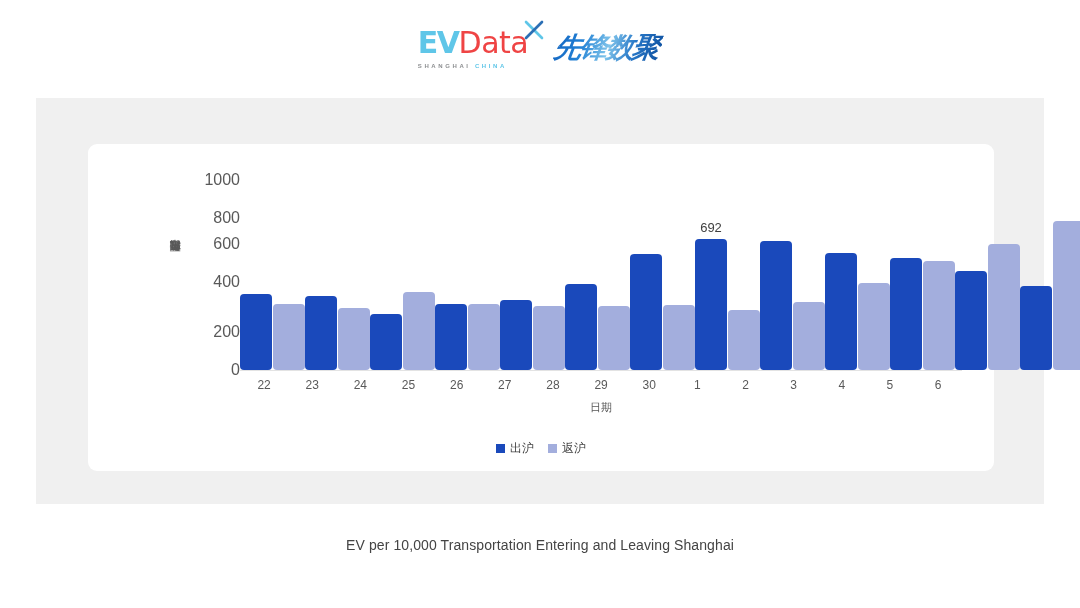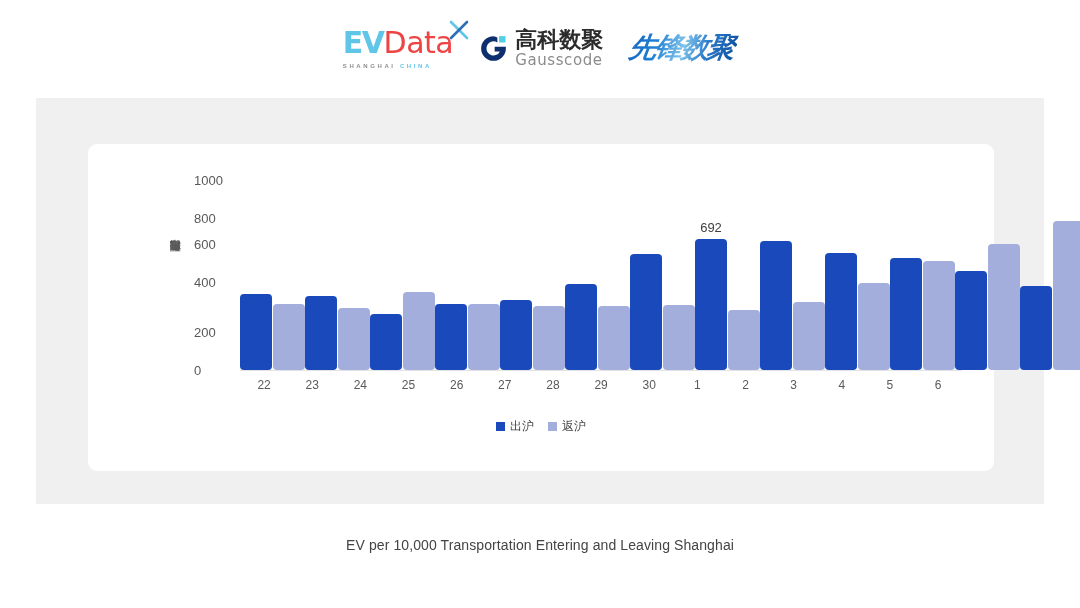--- a/index.html
+++ b/index.html
@@ -140,22 +140,22 @@
     color: #595959;
     text-align: center;
     line-height: 18px;
     letter-spacing: 0px;
   }
 
   .ytick {
     position: absolute;
     right: 0;
     width: 46px;
-    text-align: left;
-    font-size: 13px;
+    text-align: right;
+    font-size: 16px;
     color: #595959;
     transform: translateY(-50%);
   }
   .ytick-wrap { position: absolute; left: 96px; top: 0; width: 56px; height: 327px; }
 
   .plot {
     position: absolute;
     left: 152px;
     top: 0;
     width: 722px;
@@ -276,32 +276,20 @@
       <svg class="evdata-x" viewBox="0 0 20 20">
         <path d="M2 2 L18 18" stroke="#5fc6e8" stroke-width="2.6" stroke-linecap="round"></path>
         <path d="M18 2 L2 18" stroke="#2b6fb5" stroke-width="2.6" stroke-linecap="round"></path>
       </svg>
     </div>
     <div class="evdata-sub">
       <span class="sh">SHANGHAI</span><span>&nbsp;</span><span class="cn">CHINA</span>
     </div>
   </div>
 
-  <div class="logo gauss">
-    <div class="gauss-mark">
-      <svg viewBox="0 0 30 30" width="29" height="29">
-        <path d="M15 2.2 A12.8 12.8 0 1 0 27.8 15 L27.8 13.2 L16.2 13.2 L16.2 18.0 L21.6 18.0 A7.3 7.3 0 1 1 15 7.6 A7.3 7.3 0 0 1 19.0 8.8 L19.0 3.6 A12.8 12.8 0 0 0 15 2.2 Z" fill="#0d2f6e"></path>
-        <rect x="20.8" y="2.2" width="6.6" height="6.6" fill="#4fd0e4"></rect>
-      </svg>
-    </div>
-    <div class="gauss-text">
-      <span class="gauss-cn">高科数聚</span>
-      <span class="gauss-en">Gausscode</span>
-    </div>
-  </div>
 
   <div class="logo">
     <span class="xianfeng">先锋数聚</span>
   </div>
 
 </div>
 
 <div class="panel"></div>
 
 <div class="chart-card">
@@ -398,22 +386,23 @@
         <div>28</div>
         <div>29</div>
         <div>30</div>
         <div>1</div>
         <div>2</div>
         <div>3</div>
         <div>4</div>
         <div>5</div>
         <div>6</div>
       </div>
-
-    <div class="legend" id="legend" style="top: 274px; justify-content: center;">
+    <div class="xlabel" style="top: 256px;">日期</div>
+
+    <div class="legend" id="legend" style="top: 296px; justify-content: center;">
         <div class="legend-item">
           <span class="swatch s0" style="background: rgb(26, 73, 187);"></span>
           <span>出沪</span>
         </div>
         <div class="legend-item">
           <span class="swatch s1" style="background: rgb(163, 174, 221);"></span>
           <span>返沪</span>
         </div>
       </div>
 

